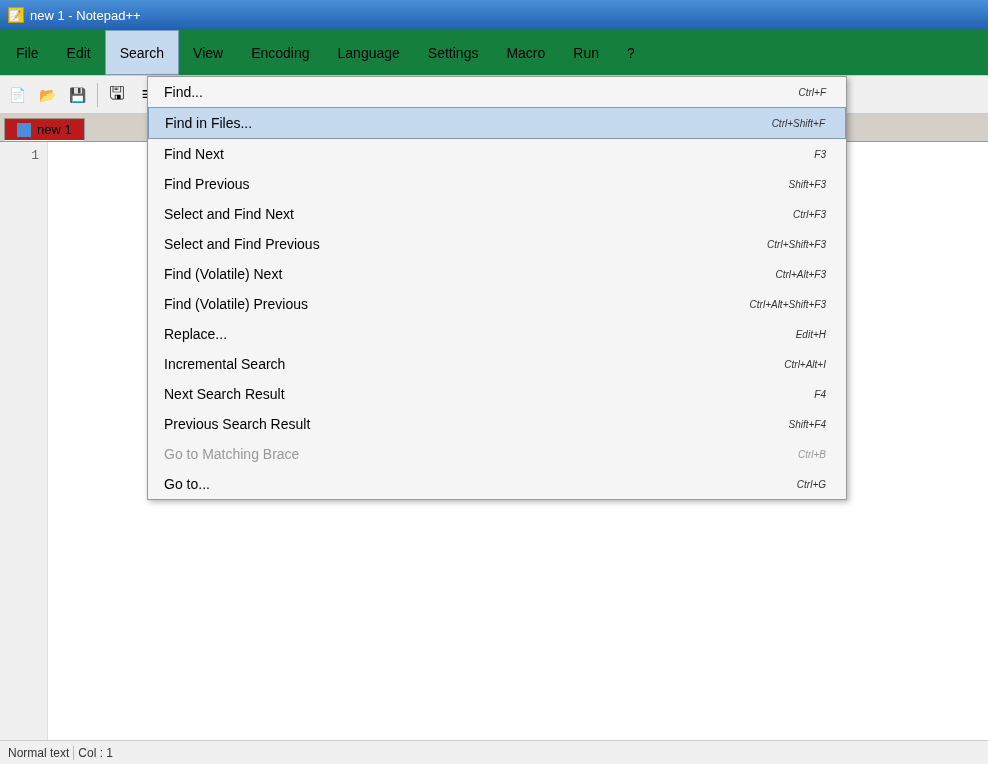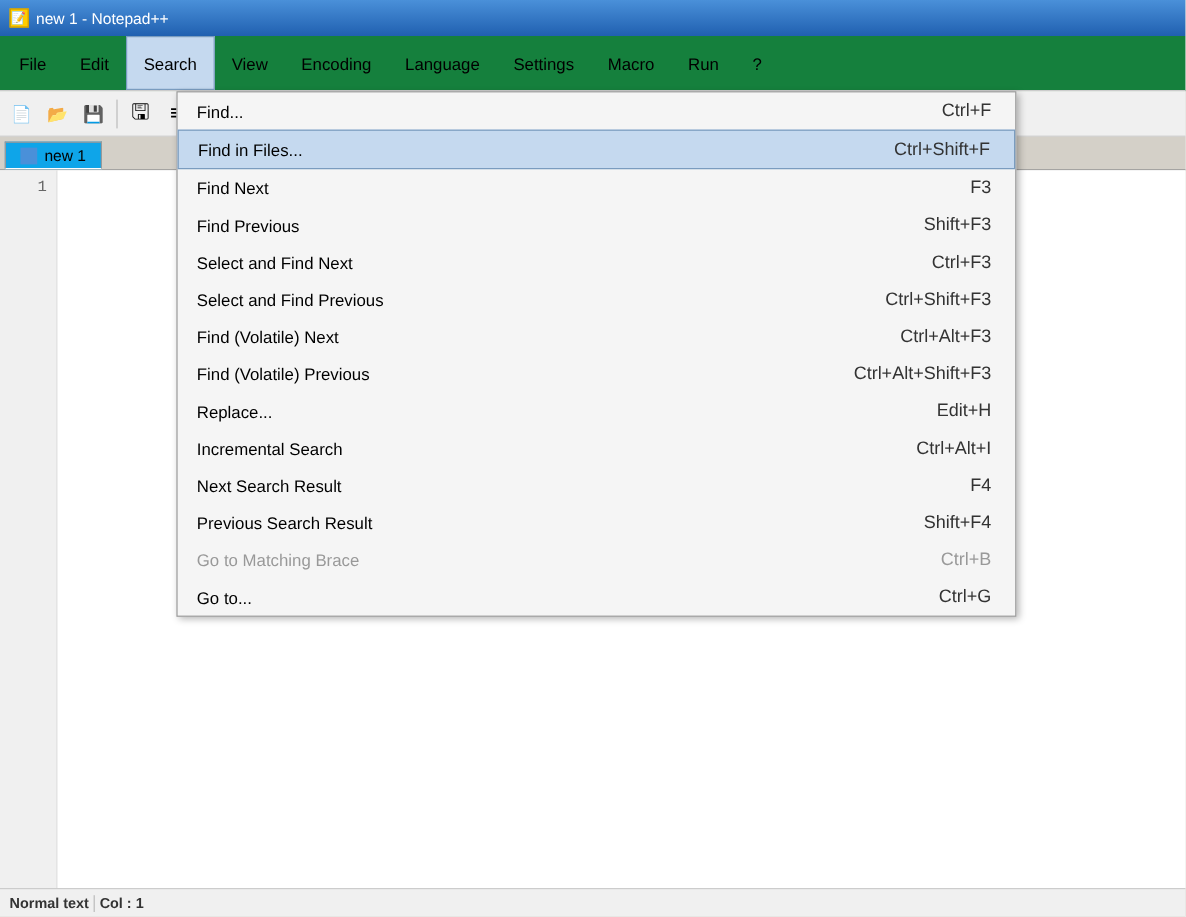--- a/index.html
+++ b/index.html
@@ -102,21 +102,21 @@
       border-bottom: none;
       padding: 3px 12px;
       display: flex;
       align-items: center;
       gap: 6px;
       font-size: 13px;
       cursor: pointer;
       margin-right: 2px;
     }
     .tab.active {
-      background: #0ea5e9;
+      background: #b91c1c;
       border-bottom: 1px solid #fff;
       z-index: 1;
     }
     .tab-icon {
       width: 14px;
       height: 14px;
       background: #4a90d9;
       display: inline-block;
     }
 
@@ -155,21 +155,20 @@
       display: flex;
       align-items: center;
       padding: 0 8px;
       font-size: 12px;
       color: #333;
       gap: 4px;
       position: absolute;
       bottom: 0;
       left: 0;
       right: 0;
-      font-weight: bold;
     }
     .status-sep {
       width: 1px;
       height: 14px;
       background: #bbb;
     }
 
     
     .dropdown-overlay {
       position: absolute;
@@ -193,22 +192,23 @@
       font-size: 14px;
       color: #000;
       white-space: nowrap;
     }
     .dropdown-item.highlighted {
       background: #c5d9ef;
       border: 1px solid #7a9cbf;
     }
     .dropdown-item .shortcut {
       color: #333;
-      font-size: 15px;
+      font-size: 10px;
       margin-left: 60px;
+      font-style: italic;
     }
     .dropdown-item.disabled {
       color: #999;
     }
     .dropdown-item.disabled .shortcut {
       color: #999;
     }
   </style>
 </head>
 <body>

